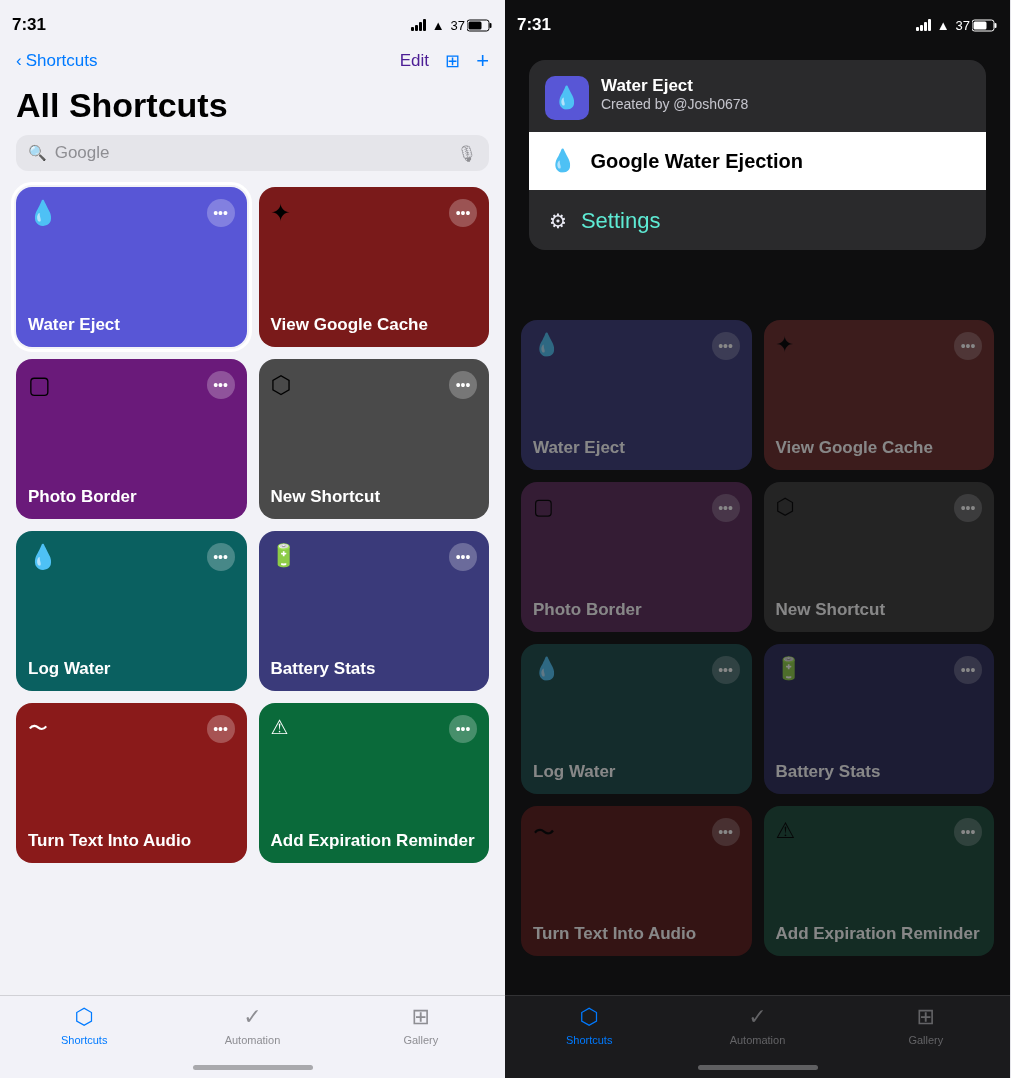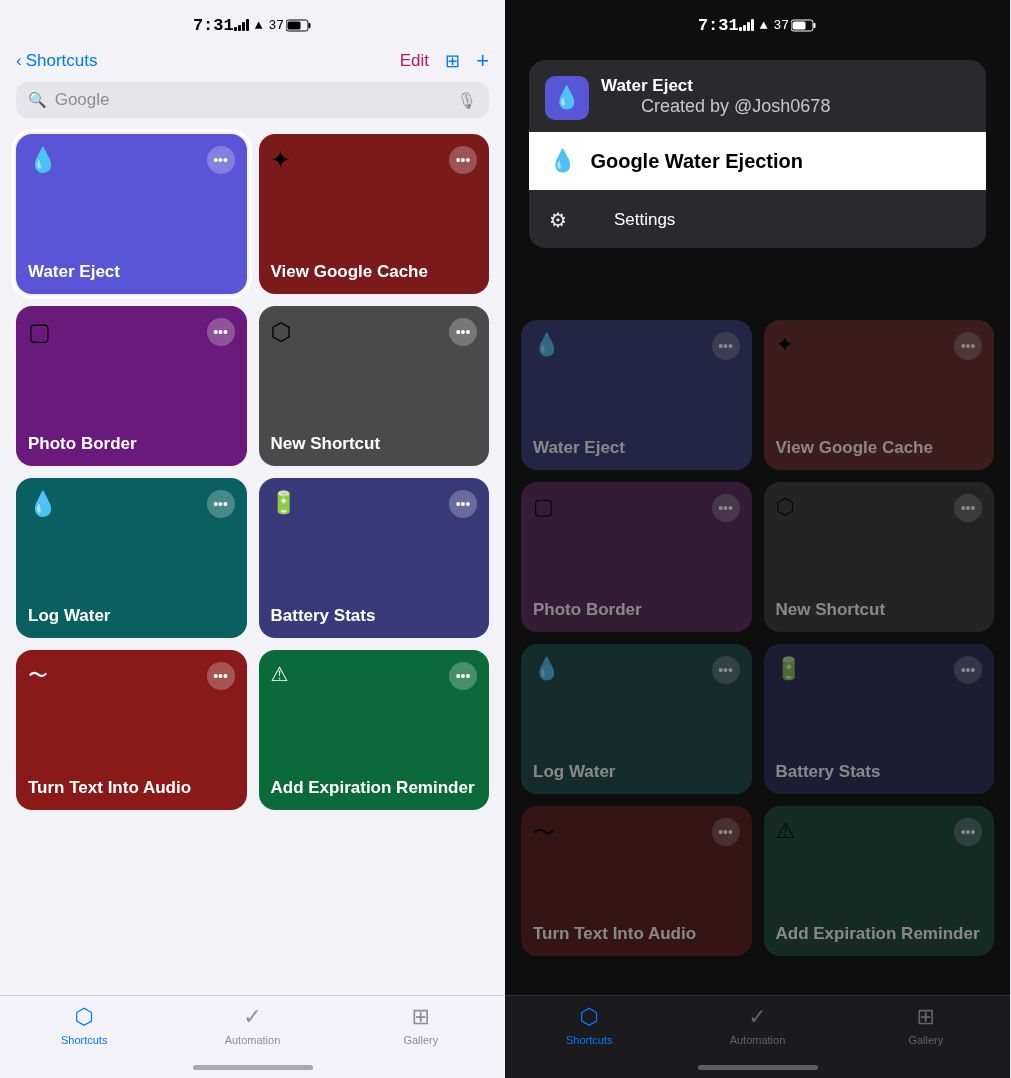--- a/index.html
+++ b/index.html
@@ -20,25 +20,24 @@
       position: relative;
       overflow: hidden;
     }
     .phone.right {
       background: #1c1c1e;
     }
 
     
     .status-bar {
       display: flex;
-      justify-content: center;
-      align-items: center;
-      padding: 14px 28px 8px;
+      justify-content: space-between;
+      align-items: center;
+      padding: 14px 12px 8px;
       height: 44px;
-      font-family: Liberation Mono, monospace;
     }
     .status-time {
       font-size: 17px;
       font-weight: 600;
       color: #000;
     }
     .status-icons {
       display: flex;
       align-items: center;
       gap: 6px;
@@ -59,21 +58,21 @@
       font-size: 17px;
       display: flex;
       align-items: center;
       gap: 4px;
     }
     .nav-title-area {
       display: flex;
       align-items: center;
       gap: 16px;
     }
-    .nav-edit { color: #be185d; font-size: 17px; }
+    .nav-edit { color: #4c1d95; font-size: 17px; }
     .nav-grid-icon { color: #007aff; font-size: 18px; }
     .nav-plus { color: #007aff; font-size: 22px; font-weight: 300; }
 
     .page-title {
       font-size: 34px;
       font-weight: 700;
       color: #000;
       padding: 4px 16px 10px;
     }
 
@@ -209,23 +208,22 @@
       flex-shrink: 0;
     }
     .menu-header-text { }
     .menu-shortcut-title {
       color: #fff;
       font-size: 17px;
       font-weight: 600;
     }
     .menu-shortcut-sub {
       color: #ebebf5;
-      font-size: 18px;
+      font-size: 14px;
       opacity: 0.8;
-      margin-left: 40px;
     }
 
     .menu-action-item {
       background: #fff;
       margin: 0 0 2px 0;
       padding: 16px 20px;
       display: flex;
       align-items: center;
       gap: 14px;
       cursor: pointer;
@@ -239,24 +237,23 @@
 
     .menu-settings-item {
       padding: 16px 20px;
       display: flex;
       align-items: center;
       gap: 14px;
       cursor: pointer;
     }
     .menu-settings-icon { font-size: 20px; color: #ebebf5; }
     .menu-settings-label {
-      font-size: 17px;
-      color: #ffffff;
+      font-size: 22px;
+      color: #5eead4;
       font-weight: 500;
-      margin-left: 33px;
     }
 
     
     .dimmed-grid {
       position: absolute;
       top: 320px;
       left: 0; right: 0;
       padding: 0 16px;
     }
     .dimmed-shortcuts-grid {
@@ -350,20 +347,21 @@
       <span>‹</span>
       <span>Shortcuts</span>
     </div>
     <div class="nav-title-area">
       <span class="nav-edit">Edit</span>
       <span class="nav-grid-icon">⊞</span>
       <span class="nav-plus">+</span>
     </div>
   </div>
 
+  <div class="page-title">All Shortcuts</div>
 
   <div class="search-bar">
     <span class="search-icon-text">🔍</span>
     <span class="search-placeholder">Google</span>
     <span class="mic-icon">🎙</span>
   </div>
 
   <div class="shortcuts-grid">
 
     <div class="shortcut-card selected" style="background:#5856d6;">

